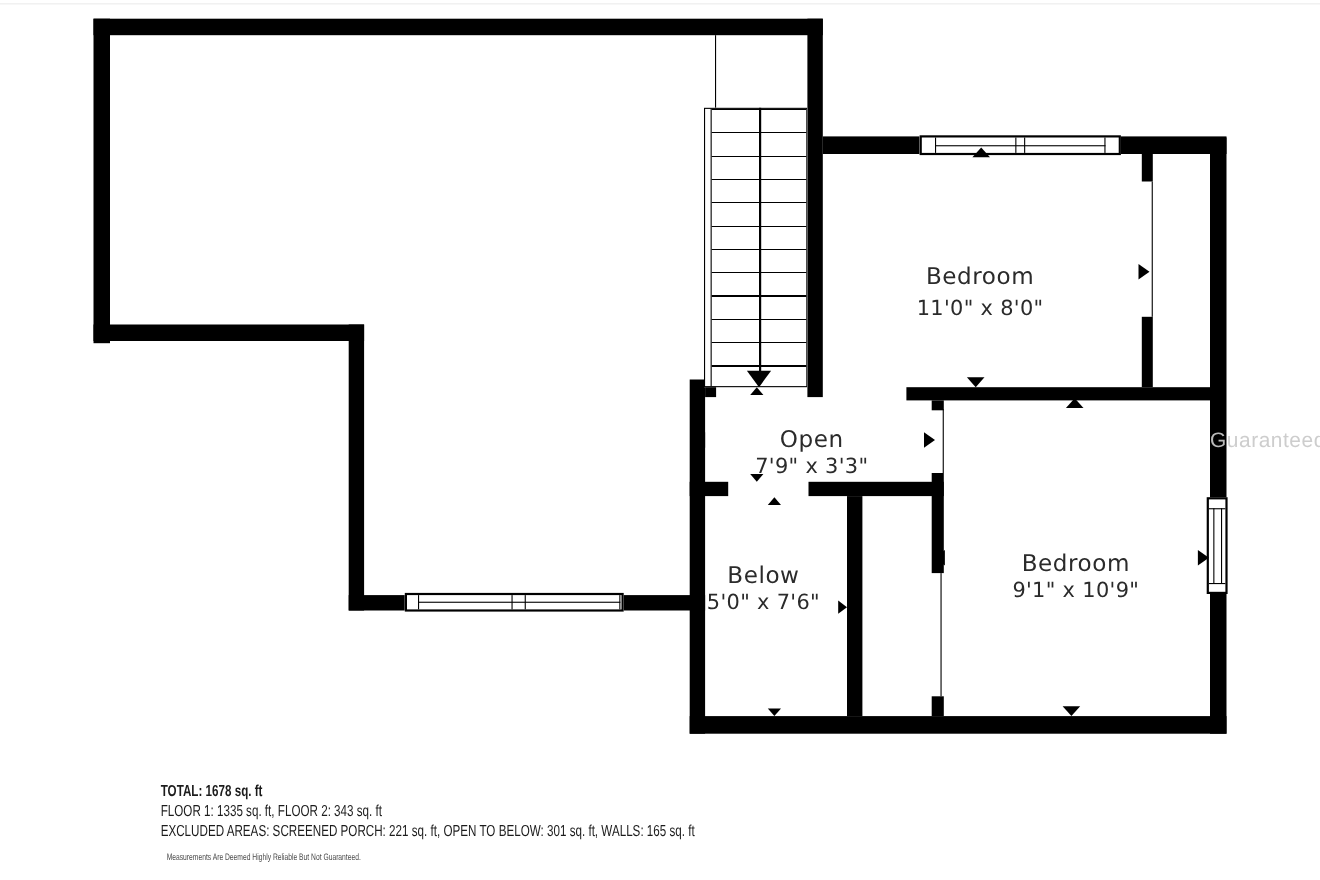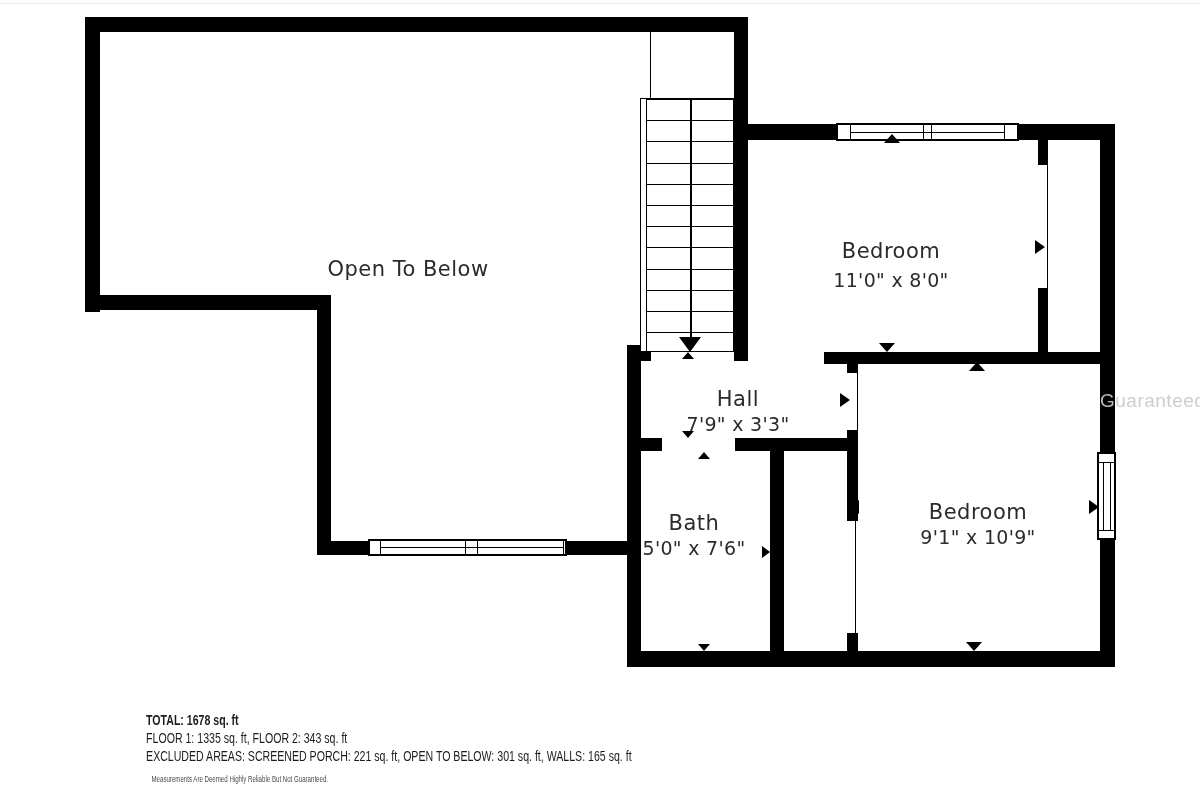--- a/index.html
+++ b/index.html
@@ -120,33 +120,30 @@
   <div class="tri up-sm" style="left:698px;top:452px;"></div>
   <div class="tri down-sm" style="left:698px;top:644px;"></div>
   <div class="tri left-sm" style="left:632px;top:546px;"></div>
   <div class="tri right-sm" style="left:762px;top:546px;"></div>
 
   <div class="tri up" style="left:969px;top:362px;"></div>
   <div class="tri down" style="left:966px;top:642px;"></div>
   <div class="tri left" style="left:849px;top:500px;"></div>
   <div class="tri right" style="left:1089px;top:500px;"></div>
 
-  <div class="room-label" style="left:308px;top:257px;width:200px;">
-    <div class="room-name">Open To Below</div>
-  </div>
   <div class="room-label" style="left:791px;top:239px;width:200px;">
     <div class="room-name">Bedroom</div>
     <div class="room-dims">11'0" x 8'0"</div>
   </div>
   <div class="room-label" style="left:658px;top:387px;width:160px;">
-    <div class="room-name">Hall</div>
+    <div class="room-name">Open</div>
     <div class="room-dims" style="margin-top:2px;">7'9" x 3'3"</div>
   </div>
   <div class="room-label" style="left:614px;top:511px;width:160px;">
-    <div class="room-name">Bath</div>
+    <div class="room-name">Below</div>
     <div class="room-dims" style="margin-top:2px;">5'0" x 7'6"</div>
   </div>
   <div class="room-label" style="left:878px;top:500px;width:200px;">
     <div class="room-name">Bedroom</div>
     <div class="room-dims" style="margin-top:2px;">9'1" x 10'9"</div>
   </div>
 
   <div id="watermark">Guaranteed</div>
 
   <div id="footer">

